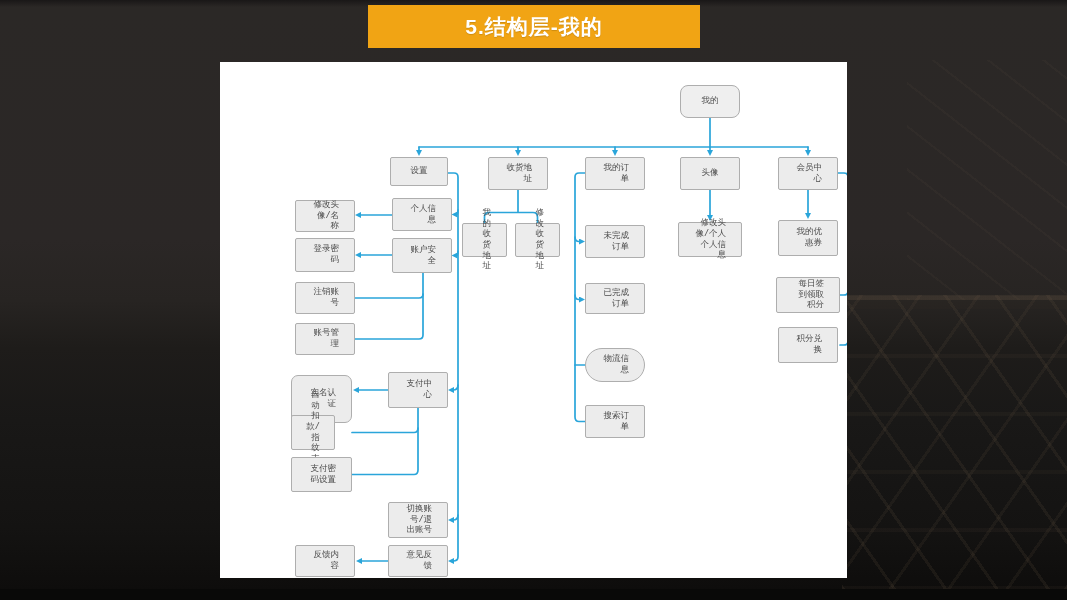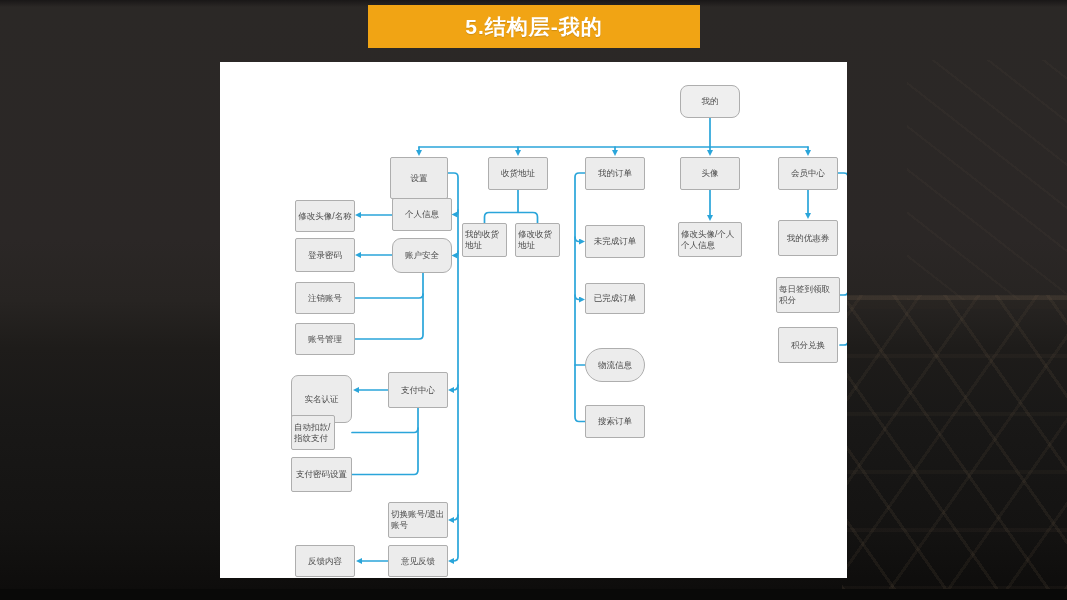--- a/index.html
+++ b/index.html
@@ -42,23 +42,24 @@
   
   .canvas{
     position:absolute;left:220px;top:62px;width:627px;height:516px;
     background:#ffffff;
   }
   .edges{position:absolute;left:0;top:0;width:627px;height:516px;}
   
   .node{
     position:absolute;box-sizing:border-box;
     background:#ececec;border:1px solid #aeaeae;border-radius:2px;
-    display:flex;align-items:center;justify-content:center;text-align:left;
-    color:#4b4b4b;font-size:8.5px;line-height:1.25;padding:1px 2px;
+    display:flex;align-items:center;justify-content:center;text-align:right;
+    color:#4b4b4b;font-size:8.5px;line-height:1.25;padding:1px 15px;
     word-break:break-all;
+    font-family:Liberation Mono, monospace;
   }
   .node.root{border-radius:8px;background:#efefef;}
 </style>
 </head>
 <body>
 
 <div class="bg-photo"></div>
 <div class="bg-cables"></div>
 <div class="bg-truss"></div>
 <div class="bg-bottom"></div>
@@ -110,28 +111,28 @@
 
     <path d="M490,128 V154" marker-end="url(#arr)"></path>
     <path d="M588,128 V152" marker-end="url(#arr)"></path>
 
     <path d="M618,111 H624 Q628,111 628,115 V279 Q628,283 624,283 H620"></path>
     <path d="M628,229 Q628,233 624,233 H620"></path>
   </svg>
 
   <div class="node root" style="left:460px;top:23px;width:60px;height:33px;">我的</div>
 
-  <div class="node" style="left:170px;top:95px;width:58px;height:42px;">设置</div>
+  <div class="node" style="left:170px;top:95px;width:58px;height:29px;">设置</div>
   <div class="node" style="left:268px;top:95px;width:60px;height:33px;">收货地址</div>
   <div class="node" style="left:365px;top:95px;width:60px;height:33px;">我的订单</div>
   <div class="node" style="left:460px;top:95px;width:60px;height:33px;">头像</div>
   <div class="node" style="left:558px;top:95px;width:60px;height:33px;">会员中心</div>
 
   <div class="node" style="left:172px;top:136px;width:60px;height:33px;">个人信息</div>
-  <div class="node" style="left:172px;top:176px;width:60px;height:35px;border-radius:9px;">账户安全</div>
+  <div class="node" style="left:172px;top:176px;width:60px;height:35px;">账户安全</div>
   <div class="node" style="left:75px;top:138px;width:60px;height:32px;">修改头像/名称</div>
   <div class="node" style="left:75px;top:176px;width:60px;height:34px;">登录密码</div>
   <div class="node" style="left:75px;top:220px;width:60px;height:32px;">注销账号</div>
   <div class="node" style="left:75px;top:261px;width:60px;height:32px;">账号管理</div>
 
   <div class="node" style="left:71px;top:313px;width:61px;height:48px;border-radius:7px;">实名认证</div>
   <div class="node" style="left:168px;top:310px;width:60px;height:36px;">支付中心</div>
   <div class="node" style="left:71px;top:353px;width:44px;height:35px;">自动扣款/指纹支付</div>
   <div class="node" style="left:71px;top:395px;width:61px;height:35px;">支付密码设置</div>
 

